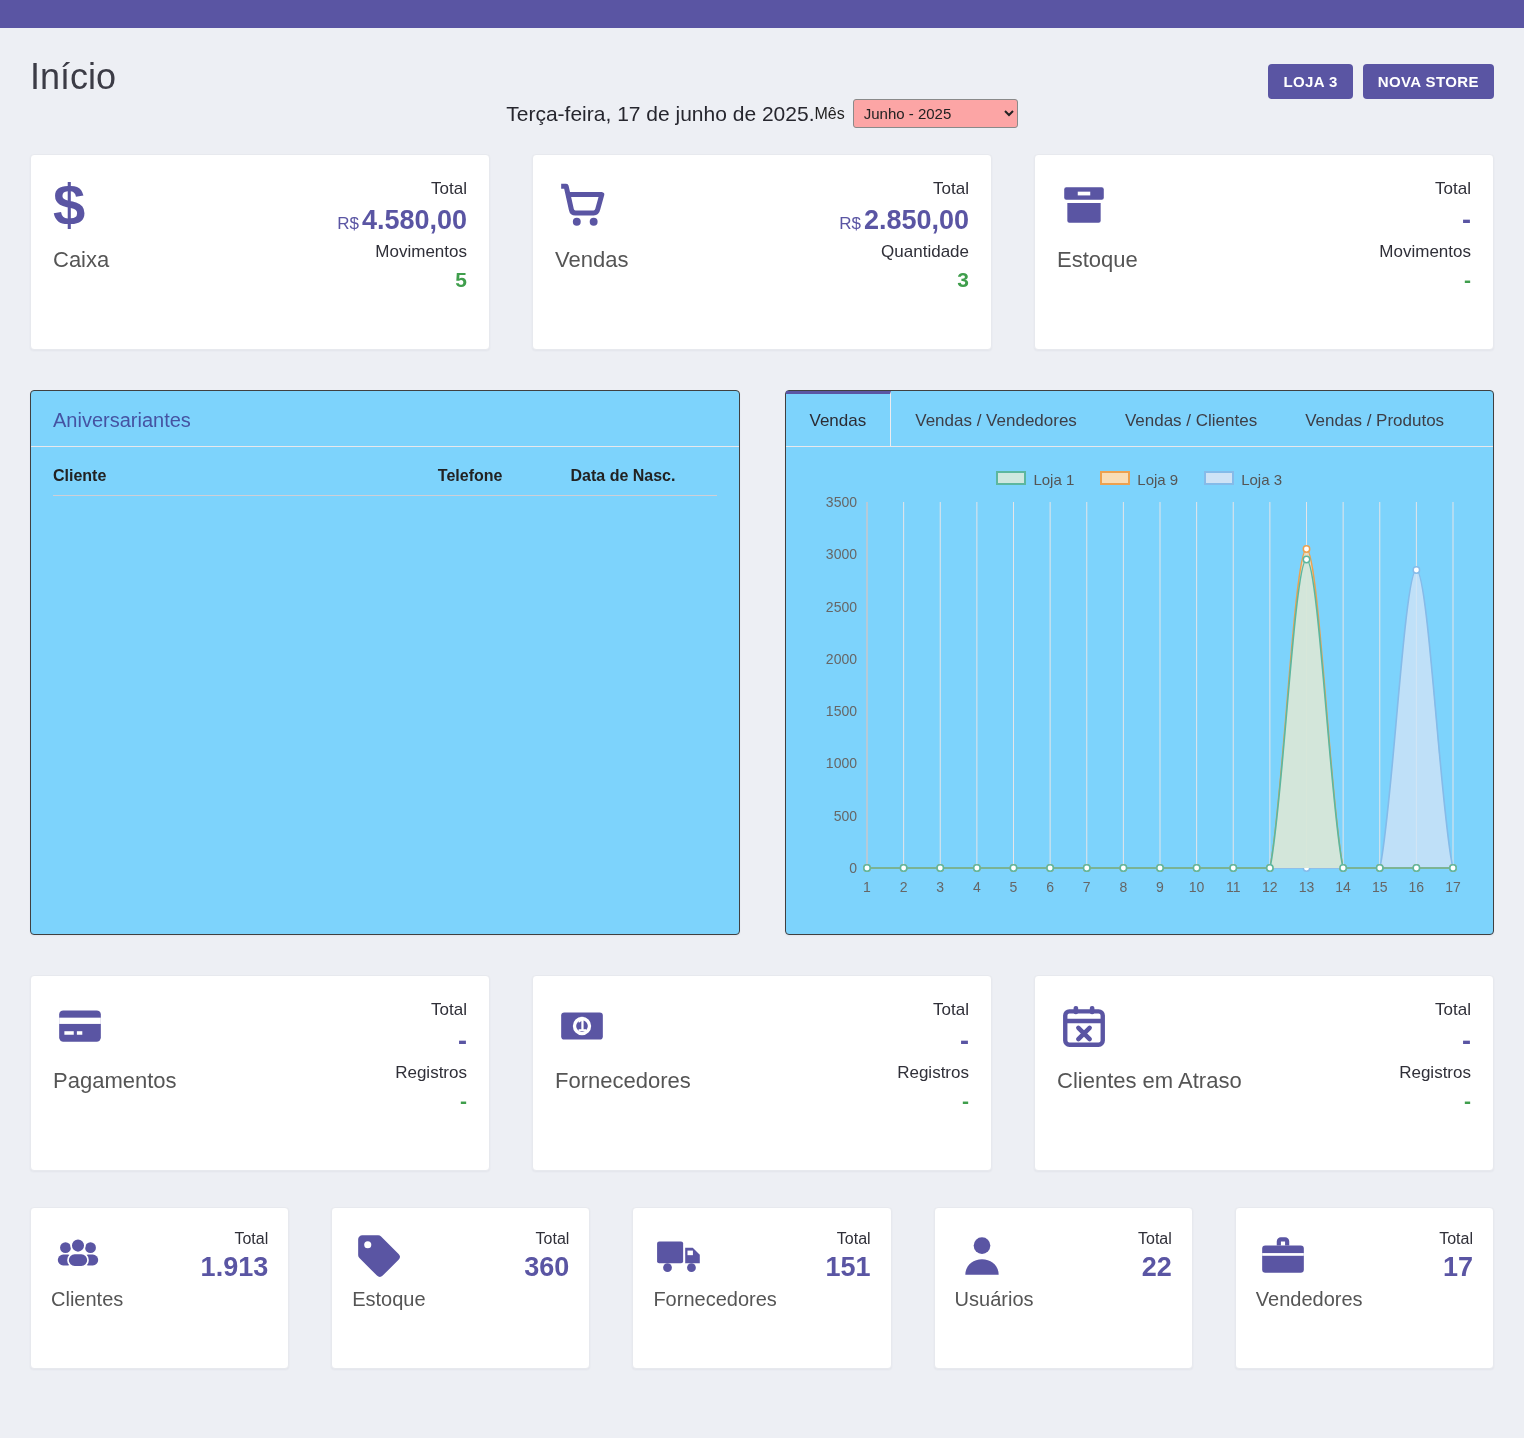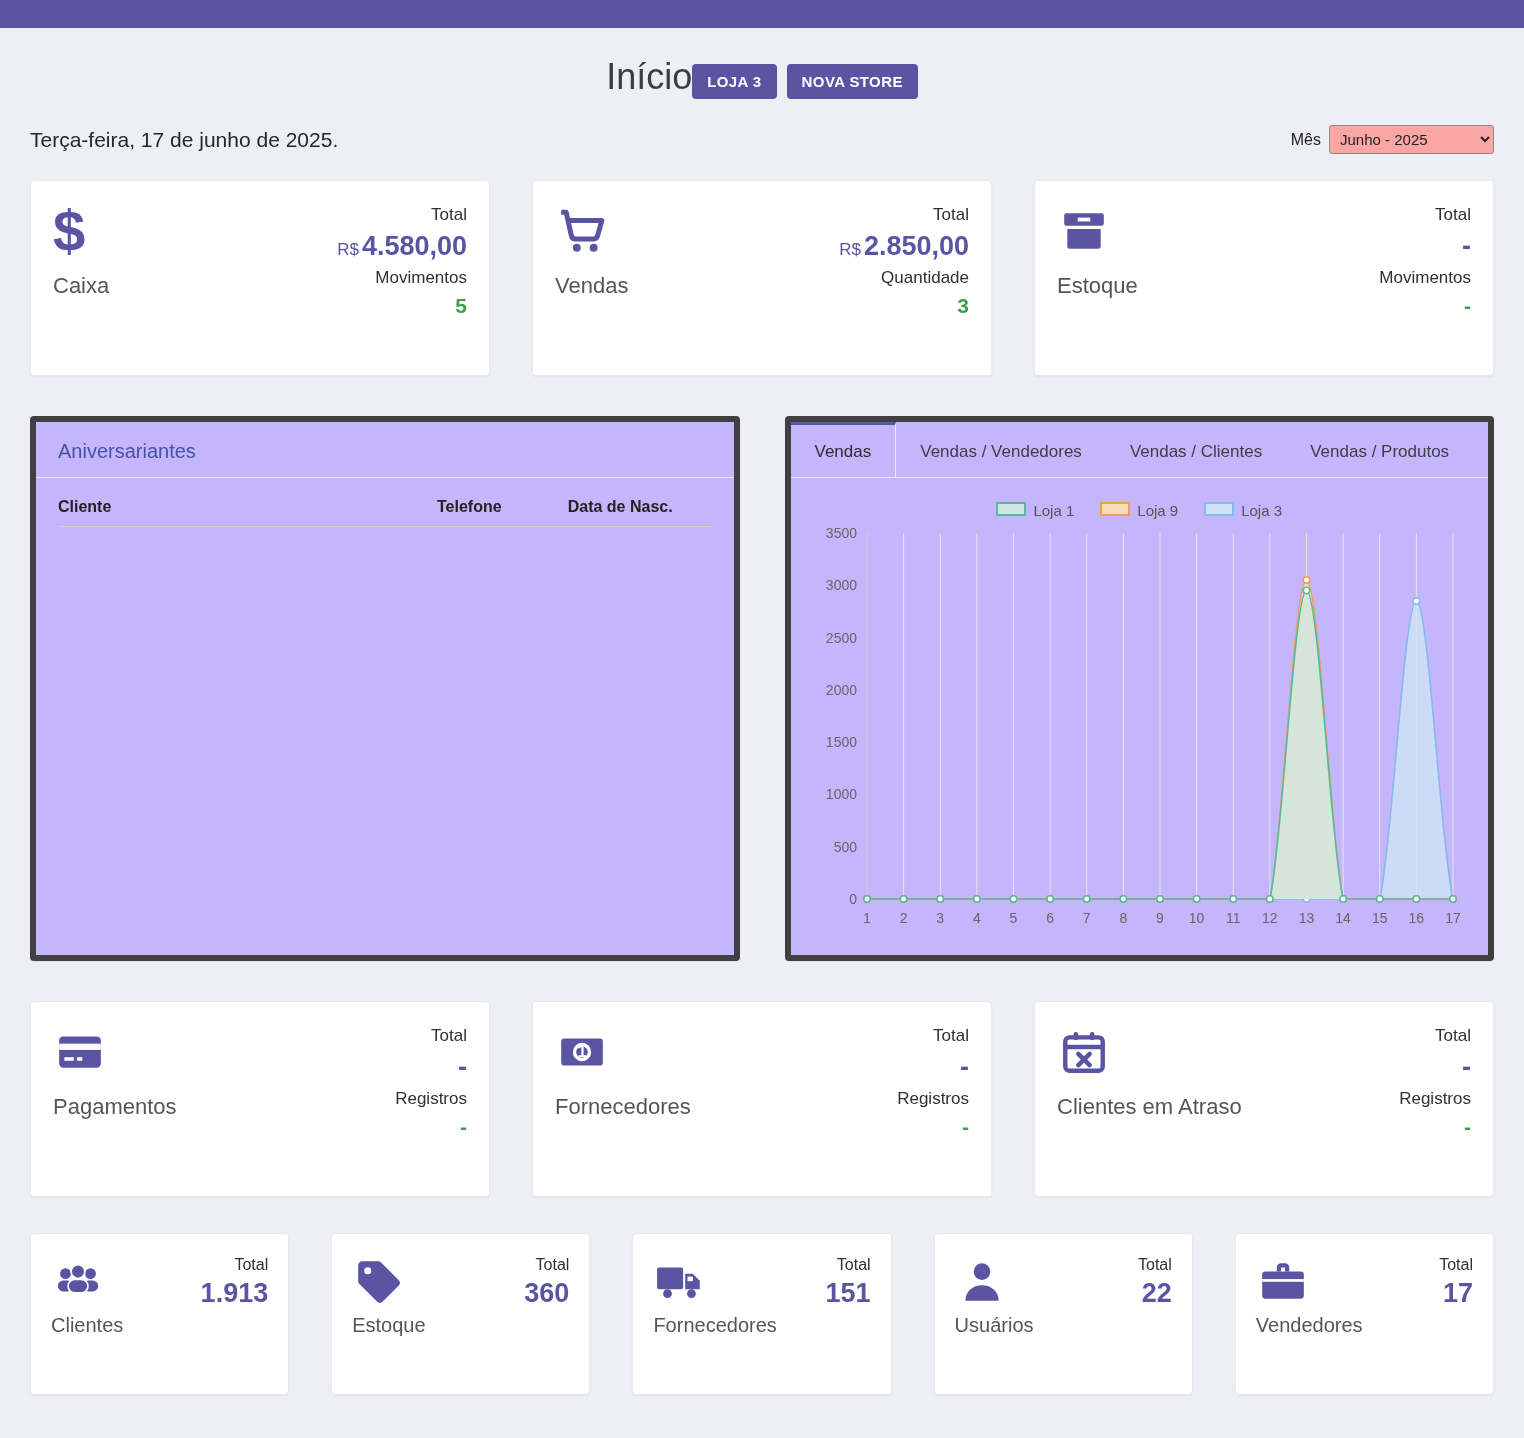--- a/index.html
+++ b/index.html
@@ -1,26 +1,26 @@
 <!DOCTYPE html>
 <html><head>
 <meta charset="utf-8">
 <style>
   * { margin:0; padding:0; box-sizing:border-box; }
   html,body { background:#edeff4; font-family:"Liberation Sans", sans-serif; color:#333; }
   .topbar { height:28px; background:#5a55a3; width:100%; }
   .page { padding:22px 30px 40px; }
 
-  .header-row { display:flex; justify-content:center; align-items:flex-start; margin-top:6px; }
+  .header-row { display:flex; justify-content:space-between; align-items:flex-start; margin-top:6px; }
   .page-title { font-size:36px; font-weight:400; color:#3c3c46; }
   .header-buttons { display:flex; gap:10px; margin-top:8px; }
   .btn { background:#5a55a3; color:#fff; border:none; border-radius:4px; font-size:15px;
          font-weight:bold; letter-spacing:.4px; padding:9px 15px; cursor:pointer; font-family:inherit; }
 
-  .sub-row { display:flex; justify-content:space-between; align-items:center; margin-top:26px; }
+  .sub-row { display:flex; justify-content:center; align-items:center; }
   .date-text { font-size:21px; color:#26262e; }
   .month-picker { display:flex; align-items:center; gap:8px; font-size:16px; color:#222; }
   .month-picker select { font-family:inherit; font-size:15px; padding:4px 6px; min-width:165px;
                          border:1px solid #8a8a8a; border-radius:3px; background:#fca5a5; color:#222; }
 
   .card { background:#fff; border-radius:4px; border:1px solid #e7e9ee;
           box-shadow:0 1px 2px rgba(40,40,70,.05); }
 
   .grid3 { display:grid; grid-template-columns:repeat(3,1fr); gap:42px; margin-top:26px; }
   .grid5 { display:grid; grid-template-columns:repeat(5,1fr); gap:42px; margin-top:36px; }
@@ -31,21 +31,21 @@
   .icon { display:inline-flex; width:58px; height:52px; align-items:center; color:#5a55a3; }
   .icon svg { width:54px; height:50px; }
   .dollar-glyph { font-size:58px; font-weight:bold; color:#5a55a3; line-height:1; }
   .card-name { font-size:22px; color:#555; }
   .stat-right { text-align:right; display:flex; flex-direction:column; gap:6px; }
   .lbl { font-size:17px; color:#2f2f38; }
   .big-val { font-size:27px; font-weight:bold; color:#5a55a3; }
   .big-val .cur { font-size:17px; font-weight:400; color:#5a55a3; margin-right:3px; }
   .sub-val { font-size:21px; font-weight:bold; color:#3f9e4c; }
 
-  .panel { background:#c4b5fd; border-radius:4px; border:6px solid #404040;
+  .panel { background:#7dd3fc; border-radius:4px; border:1px solid #404040;
            box-shadow:0 1px 2px rgba(40,40,70,.05); min-height:545px; }
   .panel-title { font-size:20px; color:#4553a2; padding:18px 22px 14px; border-bottom:1px solid #e8e8ec; }
   .bday-table { width:calc(100% - 44px); margin:6px 22px; border-collapse:collapse; }
   .bday-table th { text-align:left; font-size:16px; color:#222; padding:14px 0 10px; border-bottom:1px solid #cfcfd6; }
   .bday-table th:nth-child(1){ width:58%; }
   .bday-table th:nth-child(2){ width:20%; }
   .bday-table th:nth-child(3){ width:22%; }
 
   .tabs { display:flex; border-bottom:1px solid #e8e8ec; }
   .tab { padding:17px 24px 15px; font-size:17px; color:#3e3e46; cursor:pointer; border-top:3px solid transparent; }

